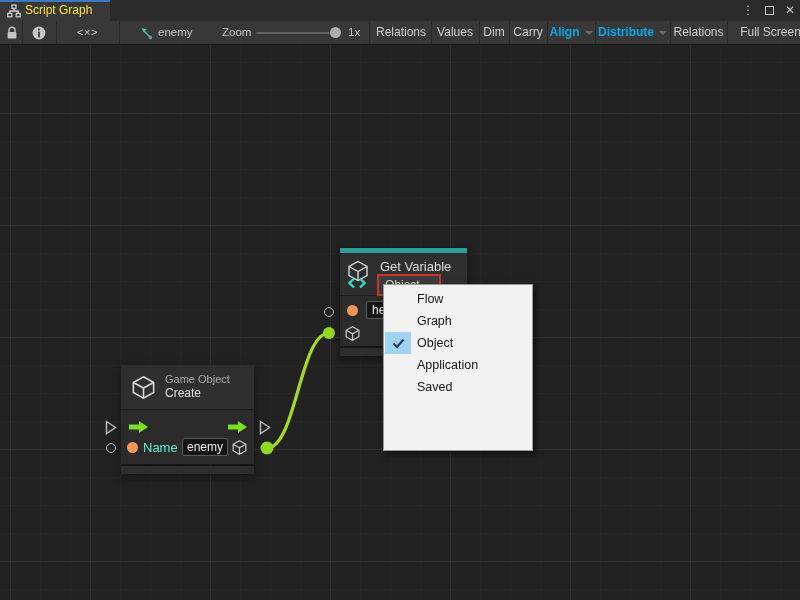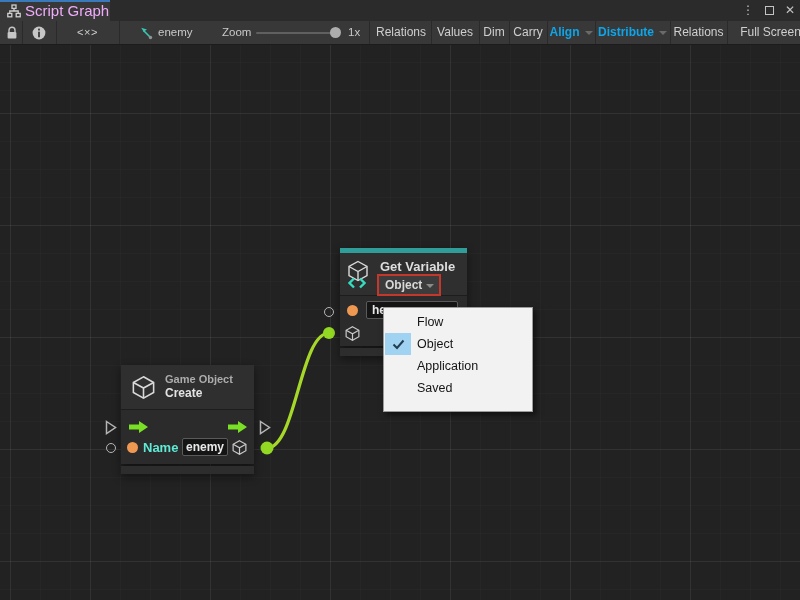--- a/index.html
+++ b/index.html
@@ -5,21 +5,21 @@
   * { margin:0; padding:0; box-sizing:border-box; }
   html,body { width:800px; height:600px; background:#1a1a1a; }
   body { font-family:"Liberation Sans", sans-serif; }
   .stage { position:relative; width:800px; height:600px; overflow:hidden; background:#222223; }
 
   
   .tabbar { position:absolute; left:0; top:0; width:800px; height:21px; background:#2b2b2b; }
   .tab { position:absolute; left:0; top:0; width:110px; height:21px; background:#383838; }
   .tab-accent { position:absolute; left:0; top:0; width:110px; height:2px; background:#3a79bb; }
   .tab-icon { position:absolute; left:7px; top:4px; }
-  .tab-label { position:absolute; left:25px; top:0; line-height:21px; font-size:15px; color:#f0abfc; white-space:nowrap; }
+  .tab-label { position:absolute; left:25px; top:0; line-height:21px; font-size:12px; color:#fde047; white-space:nowrap; }
   .win-controls { position:absolute; right:5px; top:0; height:21px; display:flex; align-items:center; gap:11px; color:#c3c3c3; }
   .kebab { font-size:12px; line-height:21px; cursor:default; }
   .maxbox { width:9px; height:9px; border:1.5px solid #c3c3c3; display:inline-block; }
   .closex { font-size:12px; line-height:21px; }
 
   
   .toolbar { position:absolute; left:0; top:21px; width:800px; height:24px; background:#383838; border-bottom:1px solid #1c1c1c; }
   .tdiv { position:absolute; top:0; bottom:0; width:1px; background:#2a2a2a; }
   .ticon { position:absolute; }
   .tb-text { position:absolute; top:0; line-height:23px; font-size:11.5px; color:#c9c9c9; white-space:nowrap; }
@@ -36,21 +36,21 @@
     background-image:
       repeating-linear-gradient(to right, rgba(255,255,255,0.055) 0 1px, transparent 1px 120px),
       repeating-linear-gradient(to bottom, rgba(255,255,255,0.055) 0 1px, transparent 1px 112px),
       repeating-linear-gradient(to right, rgba(255,255,255,0.02) 0 1px, transparent 1px 30px),
       repeating-linear-gradient(to bottom, rgba(255,255,255,0.02) 0 1px, transparent 1px 28px);
     background-position: 90px 68px, 90px 68px, 90px 68px, 90px 68px;
   }
   .wire-svg { position:absolute; left:0; top:0; width:800px; height:555px; pointer-events:none; }
 
   
-  .node { position:absolute; filter:drop-shadow(0 3px 4px rgba(0,0,0,0.45));font-weight:bold; }
+  .node { position:absolute; filter:drop-shadow(0 3px 4px rgba(0,0,0,0.45)); }
   .nv-header { background:#2f2f2f; border-bottom:1px solid #1d1d1d; position:relative; }
   .nv-body { background:#2b2b2b; position:relative; }
   .nv-footer { background:#2d2d2d; margin-top:2px; }
 
   .node-create { left:121px; top:320px; width:133px; }
   .nc-header { height:45px; }
   .nc-cat { position:absolute; left:44px; top:8px; font-size:11px; color:#acacac; }
   .nc-title { position:absolute; left:44px; top:21px; font-size:12px; color:#e3e3e3; }
   .nc-body { height:54px; }
   .port-label { position:absolute; font-size:13px; color:#5eead4; }
@@ -61,21 +61,21 @@
   .gv-title { position:absolute; left:40px; top:6px; font-size:13px; color:#dedede; }
   .gv-dropdown { position:absolute; left:37px; top:21px; width:64px; height:22px; border:2px solid #c4372c; background:#3c3c3c; color:#d8d8d8; font-size:12px; line-height:18px; padding-left:6px; cursor:default; }
   .gv-body { height:50px; }
   .gv-codemark { position:absolute; left:8px; top:24px; }
 
   
   .port-circle { position:absolute; width:10px; height:10px; border:1.5px solid #b5b5b5; border-radius:50%; background:transparent; }
   .orange-dot { position:absolute; width:11px; height:11px; border-radius:50%; background:#ee9851; }
 
   
-  .kind-menu { position:absolute; left:383px; top:262px; width:150px; height:105px; background:#f2f2f2; border:1px solid #9b9b9b; box-shadow:3px 3px 6px rgba(0,0,0,0.55); padding-top:3px; }
+  .kind-menu { position:absolute; left:383px; top:239px; width:150px; height:167px; background:#f2f2f2; border:1px solid #9b9b9b; box-shadow:3px 3px 6px rgba(0,0,0,0.55); padding-top:3px; }
   .menu-item { position:relative; height:22px; line-height:22px; font-size:12.5px; color:#141414; padding-left:33px; cursor:default; }
   .check-box { position:absolute; left:1px; top:0px; width:26px; height:22px; background:#a0d2f2; display:flex; align-items:center; justify-content:center; }
 </style>
 </head>
 <body>
 
 <div class="stage">
 
   <div class="tabbar">
     <div class="tab">
@@ -219,20 +219,21 @@
     <svg style="position:absolute;left:105px;top:375px" width="12" height="15" viewBox="0 0 12 15">
       <path d="M1.5 1.5 L10.5 7.5 L1.5 13.5 Z" fill="none" stroke="#b5b5b5" stroke-width="1.5"></path>
     </svg>
     <div class="port-circle" style="left:106px;top:398px"></div>
     <svg style="position:absolute;left:259px;top:375px" width="12" height="15" viewBox="0 0 12 15">
       <path d="M1.5 1.5 L10.5 7.5 L1.5 13.5 Z" fill="none" stroke="#b5b5b5" stroke-width="1.5"></path>
     </svg>
 
     <div class="kind-menu">
       <div class="menu-item"><span>Flow</span></div>
+      <div class="menu-item"><span>Graph</span></div>
       <div class="menu-item">
         <div class="check-box">
           <svg width="13" height="11" viewBox="0 0 13 11">
             <path d="M1.5 5.5 L5 9 L11.5 1.5" fill="none" stroke="#233c4f" stroke-width="2"></path>
           </svg>
         </div>
         <span>Object</span>
       </div>
       <div class="menu-item"><span>Application</span></div>
       <div class="menu-item"><span>Saved</span></div>

